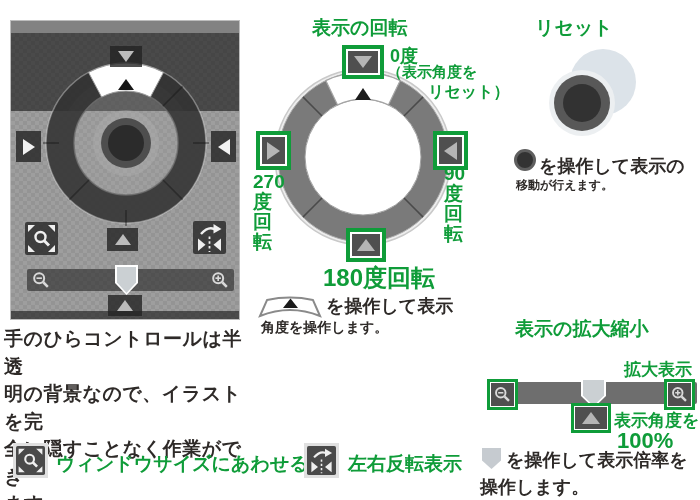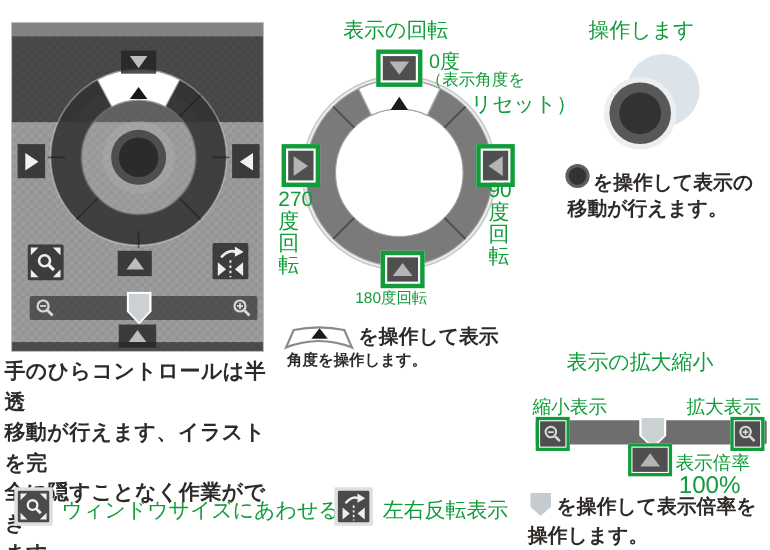--- a/index.html
+++ b/index.html
@@ -1,21 +1,21 @@
 <!DOCTYPE html>
 <html style="--accent: #0f9c39; --txt: #2e2a28;"><head>
 <meta charset="utf-8">
 <style>
   :root { --accent:#0f9c39; --txt:#2e2a28; }
   * { box-sizing:border-box; margin:0; padding:0; }
   body { width:700px; height:500px; background:#fff;
          font-family:"Liberation Sans","DejaVu Sans",sans-serif; }
   .canvas { position:relative; width:700px; height:500px; background:#fff; overflow:hidden; }
   .abs { position:absolute; }
-  .green { color:var(--accent); font-weight:normal; }
+  .green { color:var(--accent); font-weight:bold; }
   .dark  { color:var(--txt);  font-weight:bold; }
 
   
   .panel { left:10px; top:20px; width:230px; height:300px; border:1px solid #bdbdbd;
            background-color:#949494;
            background-image:
              linear-gradient(45deg,#9e9e9e 25%,transparent 25%,transparent 75%,#9e9e9e 75%),
              linear-gradient(45deg,#9e9e9e 25%,transparent 25%,transparent 75%,#9e9e9e 75%);
            background-size:8px 8px; background-position:0 0,4px 4px; }
   .strip-top { left:0; top:0; width:228px; height:12px; background:#828282; }
@@ -35,21 +35,21 @@
 
   .gbox { border:4px solid var(--accent); background:#fff; padding:2px; display:flex; }
   .dbtn { flex:1; background:#4f4f4f; display:flex; align-items:center; justify-content:center; }
 
   .shield-outer { background:#fff; clip-path:polygon(0 0,100% 0,100% 60%,50% 100%,0 60%);
                   display:flex; align-items:stretch; justify-content:stretch; }
   .shield-inner { flex:1; margin:2px; background:#cbd0d3; clip-path:polygon(0 0,100% 0,100% 60%,50% 100%,0 60%); }
   .shield-glyph { background:#c6cbd0; clip-path:polygon(0 0,100% 0,100% 60%,50% 100%,0 60%); }
 
   .vlabel { display:flex; flex-direction:column; font-size:19px; line-height:20px;
-            color:var(--accent); font-weight:normal; }
+            color:var(--accent); font-weight:bold; }
   .circle { border-radius:50%; }
   .caption { font-size:19px; line-height:27.5px; color:var(--txt); font-weight:bold; letter-spacing:0.5px; }
 </style>
 </head>
 <body>
 
 <div class="canvas">
 
   <div class="abs panel">
     <div class="abs strip-top"></div>
@@ -122,21 +122,21 @@
     <div class="abs shield-outer" style="left:104px;top:244px;width:23px;height:30px">
       <div class="shield-inner"></div>
     </div>
     <div class="abs pbtn" style="left:97px;top:274px;width:34px;height:21px">
       <span class="tri t-up-l"></span>
     </div>
   </div>
 
   <div class="abs caption" style="left:4px;top:325px;width:244px">
     <div>手のひらコントロールは半透</div>
-    <div>移動が行えます、イラストを完</div>
+    <div>明の背景なので、イラストを完</div>
     <div>全に隠すことなく作業ができ</div>
     <div>ます。</div>
   </div>
 
   <div class="abs" style="left:13px;top:443px;width:35px;height:35px;background:#e0e0e0;padding:3px">
     <svg width="29" height="29" viewBox="0 0 33 33">
       <rect x="0" y="0" width="33" height="33" rx="2" fill="#4a4a4a"></rect>
       <path d="M3,10 L3,3 L10,3 Z" fill="#efefef"></path>
       <path d="M23,3 L30,3 L30,10 Z" fill="#efefef"></path>
       <path d="M3,23 L3,30 L10,30 Z" fill="#efefef"></path>
@@ -194,54 +194,53 @@
     </div>
   </div>
   <div class="abs gbox" style="left:346px;top:228px;width:40px;height:34px">
     <div class="dbtn">
       <span class="tri t-up-g"></span>
     </div>
   </div>
 
   <div class="abs green" style="left:390px;top:44px;font-size:18px">0度</div>
   <div class="abs green" style="left:387px;top:63px;font-size:15px">（表示角度を</div>
-  <div class="abs green" style="left:428px;top:82px;font-size:19px">リセット）</div>
+  <div class="abs green" style="left:428px;top:82px;font-size:16px">リセット）</div>
 
   <div class="abs vlabel" style="left:253px;top:172px">
     <span>270</span>
     <span>度</span>
     <span>回</span>
     <span>転</span>
   </div>
   <div class="abs vlabel" style="left:444px;top:164px">
     <span>90</span>
     <span>度</span>
     <span>回</span>
     <span>転</span>
   </div>
-  <div class="abs green" style="left:323px;top:262px;font-size:14px">180度回転</div>
+  <div class="abs green" style="left:323px;top:262px;font-size:24px">180度回転</div>
 
   <svg class="abs" style="left:257px;top:292px" width="66" height="26" viewBox="0 0 66 26">
     <path d="M3,24 A80,80 0 0 1 63,24 L56,8 A110,110 0 0 0 10,8 Z" fill="#ffffff" stroke="#8a8a8a" stroke-width="2"></path>
     <path d="M26,16 L41,16 L33.5,6.5 Z" fill="#1a1a1a"></path>
   </svg>
   <div class="abs dark" style="left:326px;top:294px;font-size:18px">を操作して表示</div>
   <div class="abs dark" style="left:261px;top:319px;font-size:14px">角度を操作します。</div>
 
-  <div class="abs green" style="left:535px;top:15px;font-size:19px">操作します</div>
+  <div class="abs green" style="left:535px;top:15px;font-size:19px">リセット</div>
   <div class="abs circle" style="left:570px;top:49px;width:66px;height:66px;background:#dce3e9"></div>
   <div class="abs circle" style="left:549px;top:70px;width:66px;height:66px;background:#eceff1"></div>
   <div class="abs circle" style="left:554px;top:75px;width:56px;height:56px;background:#585858"></div>
   <div class="abs circle" style="left:563px;top:84px;width:38px;height:38px;background:#323232"></div>
   <div class="abs circle" style="left:514px;top:149px;width:22px;height:22px;background:#333;border:3px solid #5f5f5f"></div>
   <div class="abs dark" style="left:539px;top:154px;font-size:18px">を操作して表示の</div>
-  <div class="abs dark" style="left:516px;top:177px;font-size:18px">移動が行えます。</div>
+  <div class="abs dark" style="left:516px;top:177px;font-size:12px">移動が行えます。</div>
 
   <div class="abs green" style="left:515px;top:316px;font-size:19px">表示の拡大縮小</div>
-  <div class="abs green" style="left:484px;top:358px;font-size:17px">縮小表示</div>
   <div class="abs green" style="left:624px;top:358px;font-size:17px">拡大表示</div>
 
   <div class="abs" style="left:487px;top:382px;width:210px;height:22px;background:#6e6e6e;border-radius:2px"></div>
 
   <div class="abs gbox" style="left:487px;top:379px;width:31px;height:31px;border-width:3px;padding:1px">
     <div class="dbtn">
       <svg width="19" height="19" viewBox="0 0 22 22">
         <circle cx="9" cy="9" r="5.5" fill="none" stroke="#d9d9d9" stroke-width="2.2"></circle>
         <line x1="13.5" y1="13.5" x2="18.5" y2="18.5" stroke="#d9d9d9" stroke-width="2.8"></line>
         <line x1="6" y1="9" x2="12" y2="9" stroke="#d9d9d9" stroke-width="1.8"></line>
@@ -260,20 +259,20 @@
   </div>
 
   <div class="abs shield-outer" style="left:581px;top:378px;width:25px;height:30px">
     <div class="shield-inner"></div>
   </div>
   <div class="abs gbox" style="left:571px;top:403px;width:40px;height:30px;border-width:3px;padding:1px">
     <div class="dbtn">
       <span class="tri t-up-g"></span>
     </div>
   </div>
-  <div class="abs green" style="left:614px;top:409px;font-size:17px">表示倍率</div>
+  <div class="abs green" style="left:614px;top:409px;font-size:17px">表示角度を</div>
   <div class="abs green" style="left:617px;top:428px;font-size:22px">100%</div>
 
   <div class="abs shield-glyph" style="left:482px;top:448px;width:19px;height:21px"></div>
   <div class="abs dark" style="left:506px;top:448px;font-size:18px">を操作して表示倍率を</div>
   <div class="abs dark" style="left:480px;top:475px;font-size:18px">操作します。</div>
 
 </div>
 
 </body></html>

